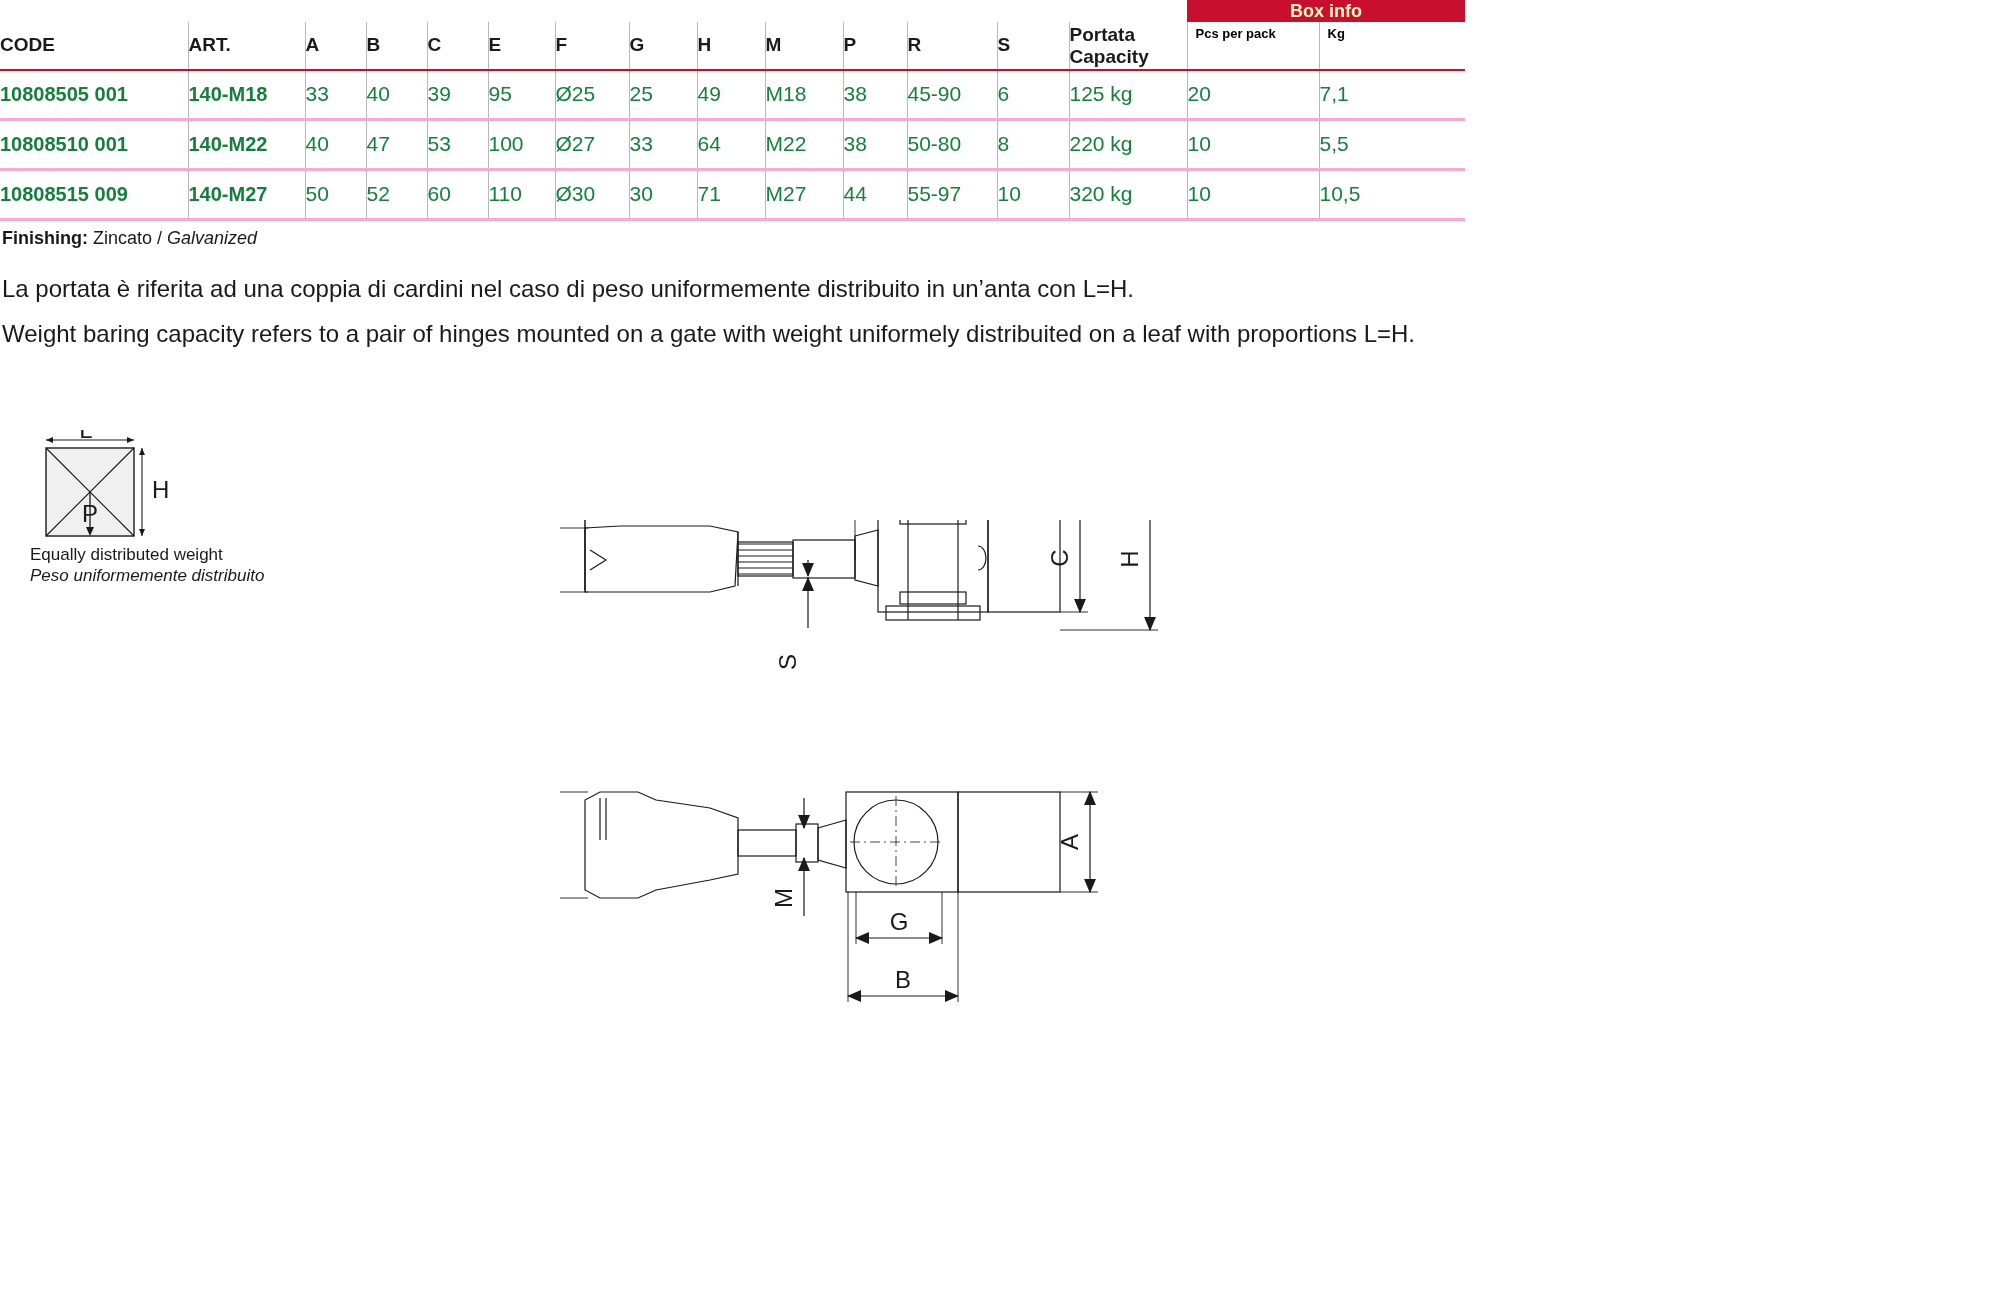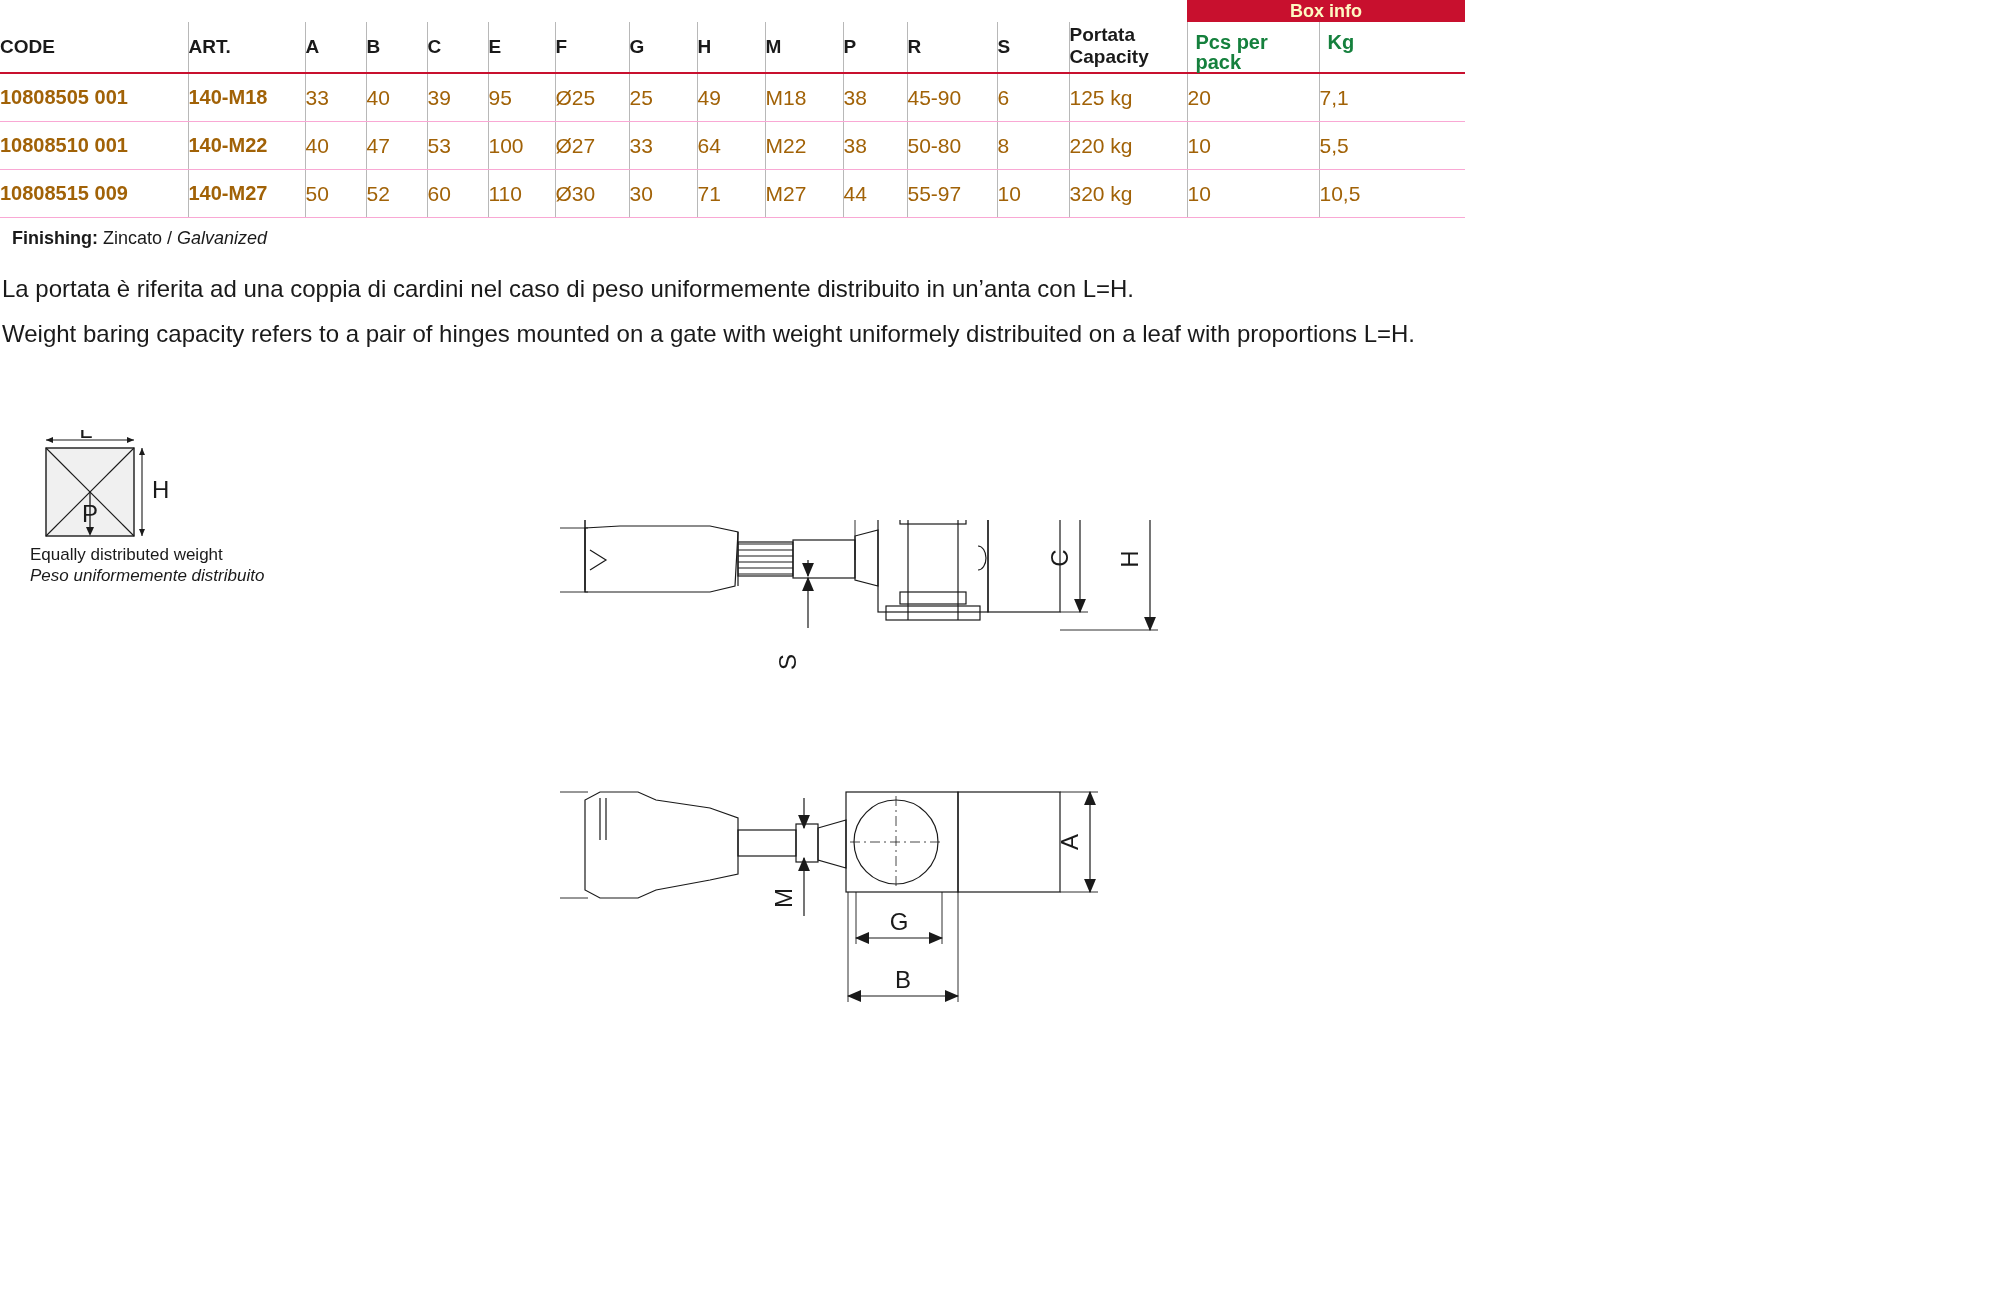--- a/index.html
+++ b/index.html
@@ -52,46 +52,46 @@
   .boxinfo-bar {
     background: #c8102e;
     color: #fef9c3;
     font-size: 18px;
     font-weight: bold;
     height: 22px;
     line-height: 22px;
     text-align: center;
   }
   .boxinfo-sub {
-    font-size: 20px;
+    font-size: 13px;
     font-weight: bold;
-    color: #15803d;
+    color: #000000;
     line-height: 20px;
     padding-left: 8px;
-    padding-top: 10px;
+    padding-top: 2px;
   }
   td.vsep, th.vsep {
     border-left: 1px solid #b8b8b8;
   }
   .data-row td {
     height: 47px;
     font-size: 21px;
-    border-bottom: 1px solid #f9a8d4;
+    border-bottom: 3px solid #f9a8d4;
     padding-left: 8px;
-    color: #a16207;
+    color: #15803d;
   }
   .data-row td.code, .data-row td.art {
     font-weight: bold;
     font-size: 20px;
   }
 
   
   .finishing {
     position: absolute;
-    left: 12px;
+    left: 2px;
     top: 228px;
     font-size: 18px;
   }
   .finishing b { font-weight: bold; }
   .finishing i { font-style: italic; }
 
   .para {
     position: absolute;
     left: 2px;
     font-size: 24px;

